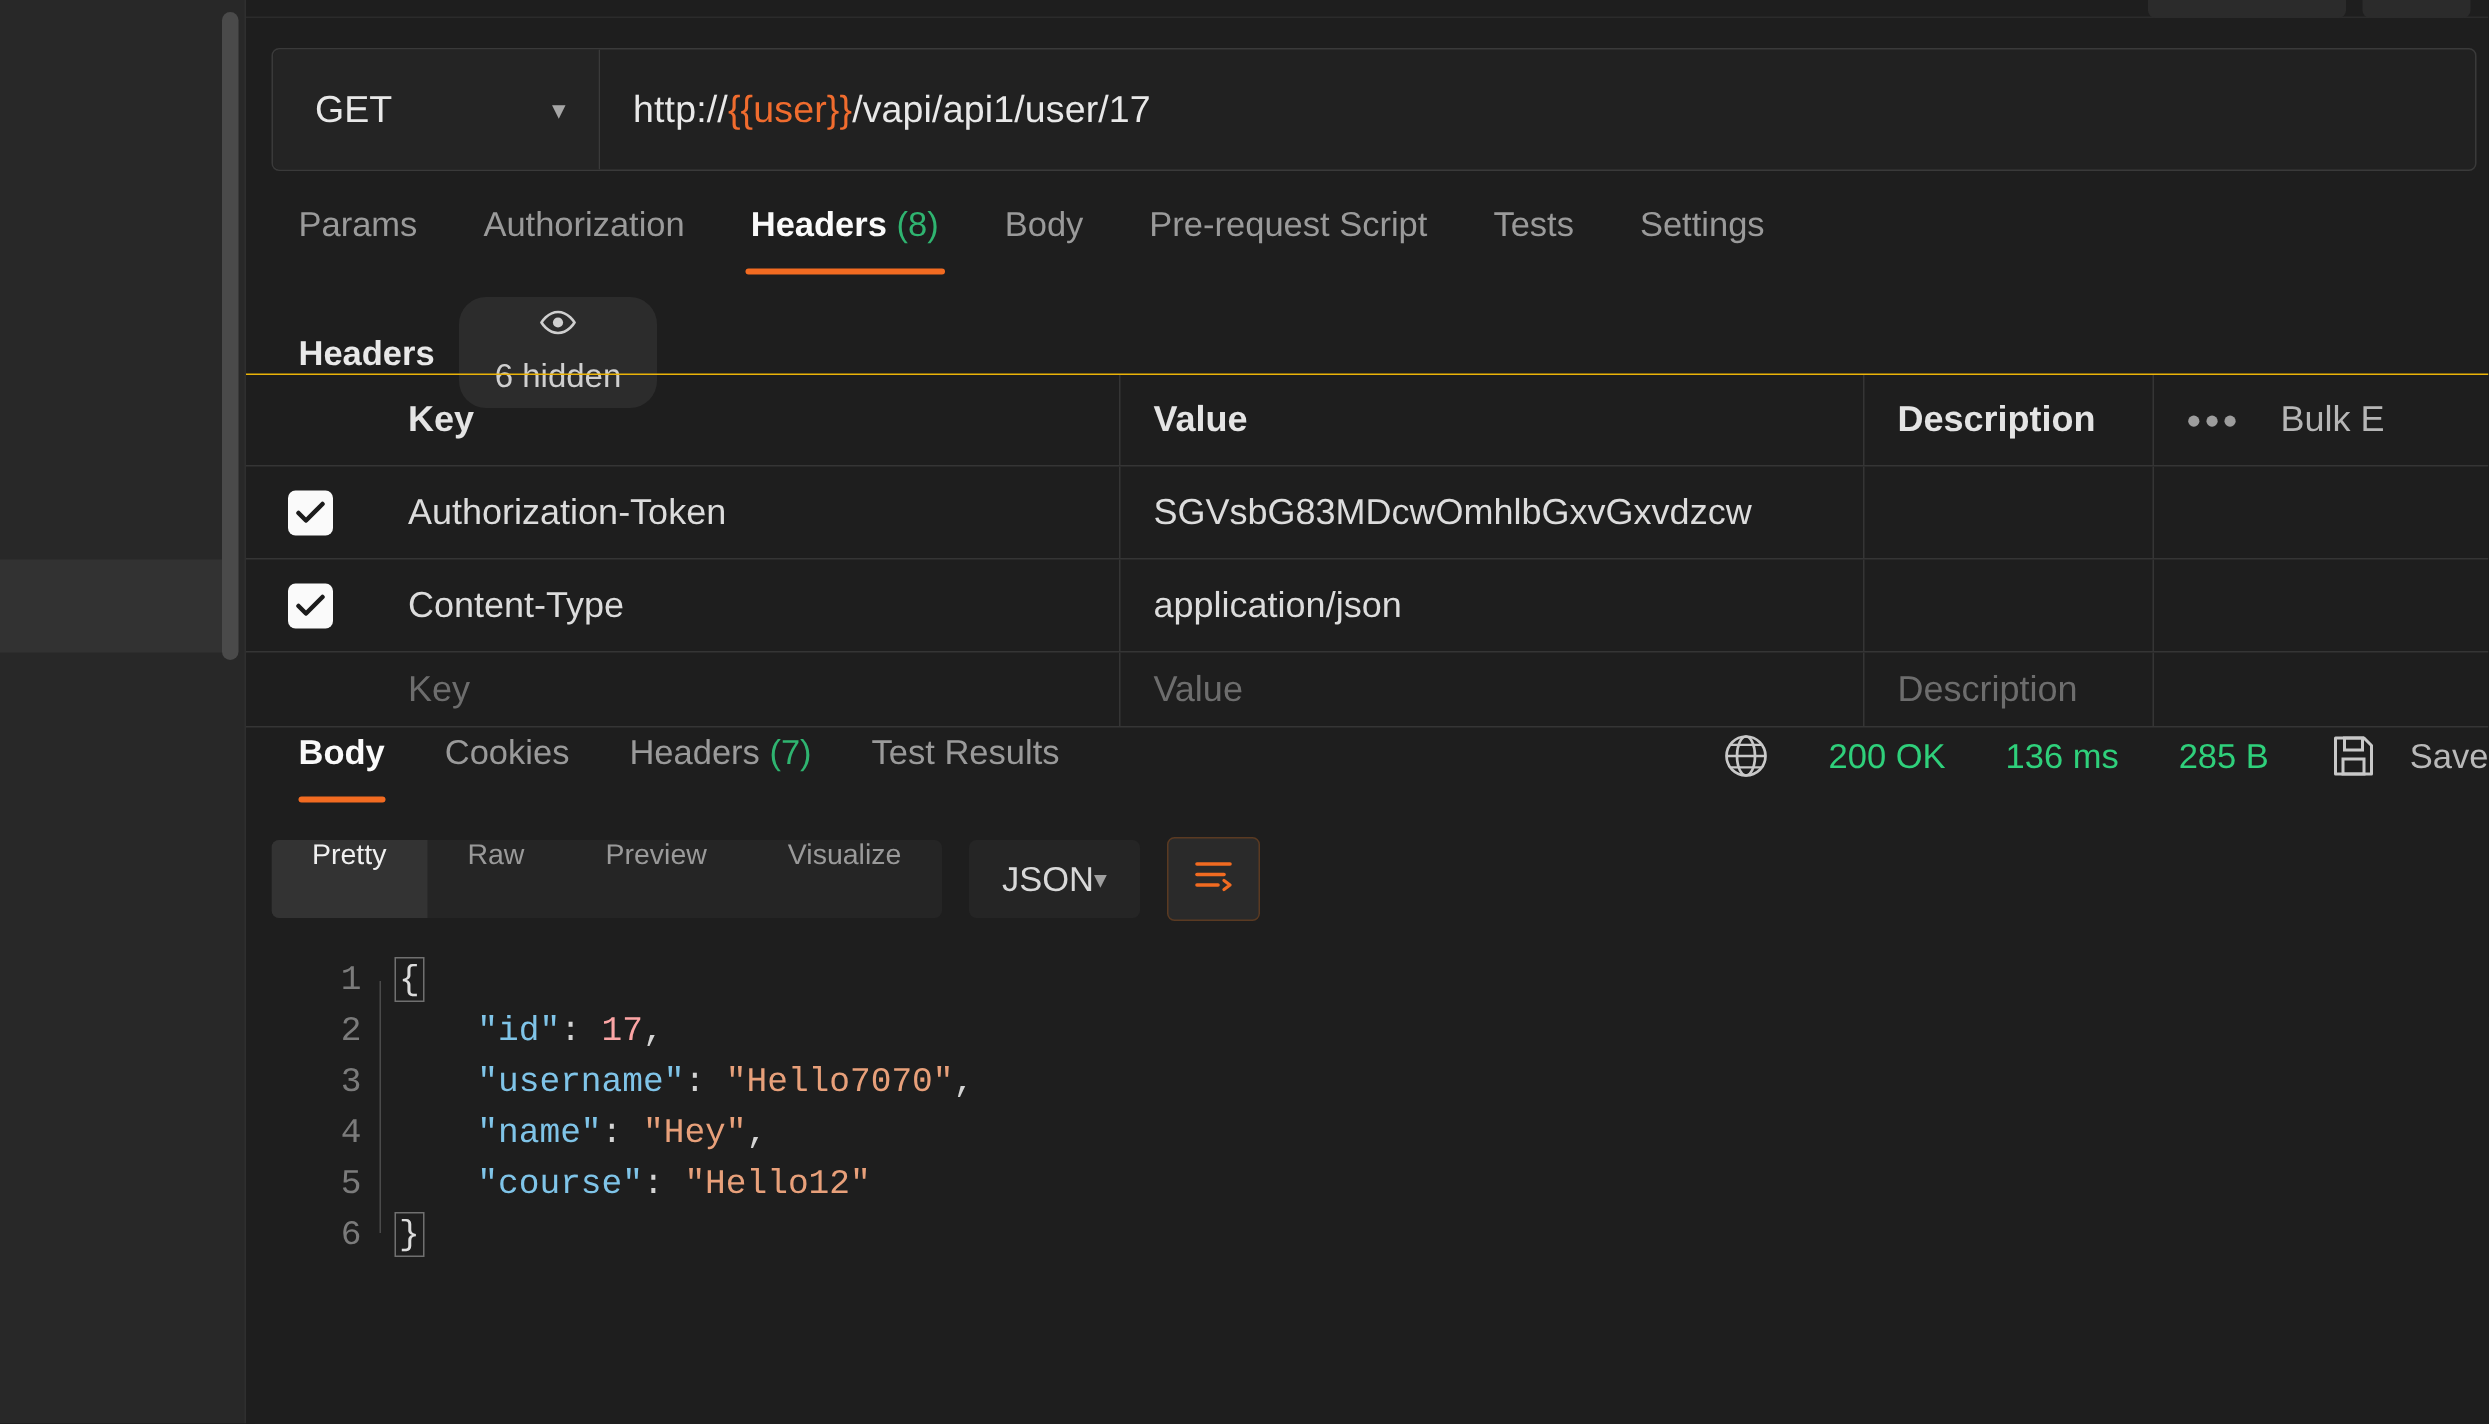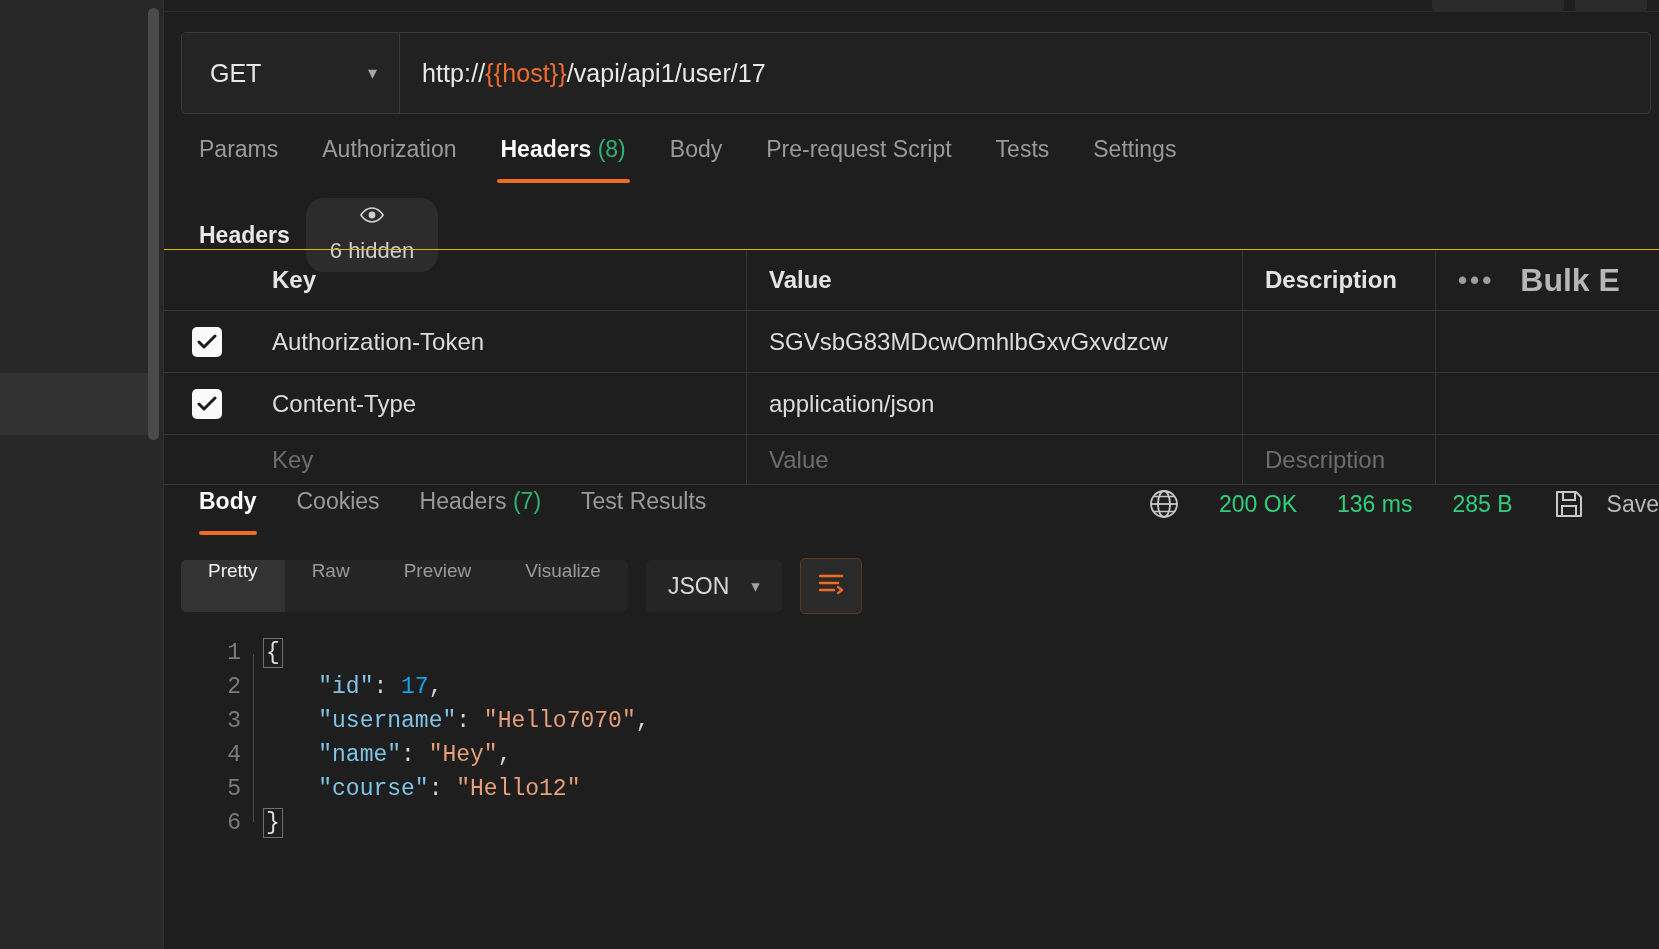--- a/index.html
+++ b/index.html
@@ -112,21 +112,21 @@
   }
   .c-check { width: 86px; padding-left: 0; justify-content: center; border-right: none; }
   .c-key   { width: 497px; }
   .c-val   { width: 496px; }
   .c-desc  { width: 193px; }
   .c-act   { flex: 1; border-right: none; display: flex; align-items: center;
              gap: 26px; padding-left: 22px; }
   .trow.head .cell { color: #e4e4e4; font-weight: bold; font-size: 24px; }
   .trow.empty .cell { color: #6d6d6d; font-weight: normal; }
   .dots { color: #9d9d9d; font-size: 26px; letter-spacing: 3px; cursor: pointer; }
-  .bulk { color: #b6b6b6; font-size: 32px; font-weight: bold; cursor: pointer; }
+  .bulk { color: #b6b6b6; font-size: 24px; font-weight: normal; cursor: pointer; }
 
   .cbx {
     width: 30px; height: 30px; border-radius: 5px;
     background: #fafafa; display: flex; align-items: center; justify-content: center;
     cursor: pointer;
   }
   .cbx svg { display: block; }
 
   
   .restabs {
@@ -163,21 +163,21 @@
   .segbox {
     display: flex; align-items: stretch; background: #252525;
     border-radius: 5px; height: 52px; overflow: hidden;
   }
   .seg {
     display: flex; align-items: flex-start; padding: 0 27px;
     color: #9a9a9a; font-size: 19px; cursor: pointer; white-space: nowrap;
   }
   .seg.active { background: #333333; color: #f0f0f0; }
   .jsonsel {
-    display: flex; align-items: center; gap: 22px; background: #252525;
+    display: flex; align-items: center; background: #252525;
     border-radius: 5px; height: 52px; padding: 0 22px;
     color: #d8d8d8; font-size: 23px; cursor: pointer;
   }
   .jsonsel .chev { color: #a0a0a0; font-size: 17px; }
   .wrapbtn {
     display: flex; align-items: center; justify-content: center;
     width: 62px; height: 56px; background: #2a2a2a;
     border: 1px solid #5a3a22; border-radius: 5px; cursor: pointer;
   }
 
@@ -194,21 +194,21 @@
     flex: 1; padding-top: 4px; padding-left: 22px;
     font-size: 23px; line-height: 34px; position: relative;
   }
   .foldline {
     position: absolute; left: 12px; top: 22px; width: 1px; height: 168px;
     background: #4a4a4a;
   }
   .ln { white-space: pre; color: #dcdcdc; }
   .k-key { color: #7fc4e8; }
   .k-str { color: #e8a07a; }
-  .k-num { color: #0ea5e9; }
+  .k-num { color: #fca5a5; }
   .k-pun { color: #d4d4d4; }
   .brace-box {
     display: inline-block; border: 1px solid #707070; padding: 0 2px;
     color: #dcdcdc; line-height: 28px;
   }
 </style>
 </head>
 <body>
 
 <div class="app">
@@ -225,21 +225,21 @@
       <div class="cutbtn-b"></div>
     </div>
 
     <div class="urlbar">
       <div class="method">
         <span>GET</span>
         <span class="chev">▾</span>
       </div>
       <div class="urlfield">
         <span>http://</span>
-          <span class="var">{{host}}</span>
+          <span class="var">{{user}}</span>
           <span>/vapi/api1/user/17</span>
       </div>
     </div>
 
     <div class="reqtabs">
       <div class="reqtab">
         <span>Params</span>
       </div>
       <div class="reqtab">
         <span>Authorization</span>

